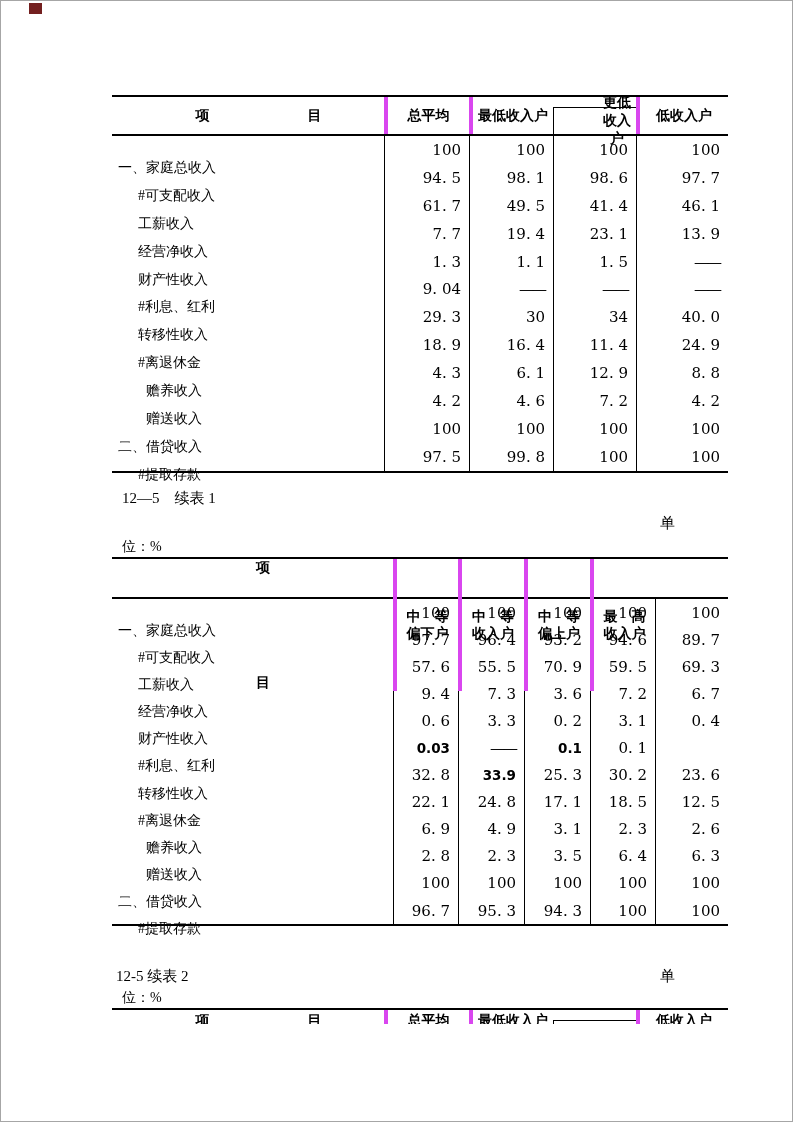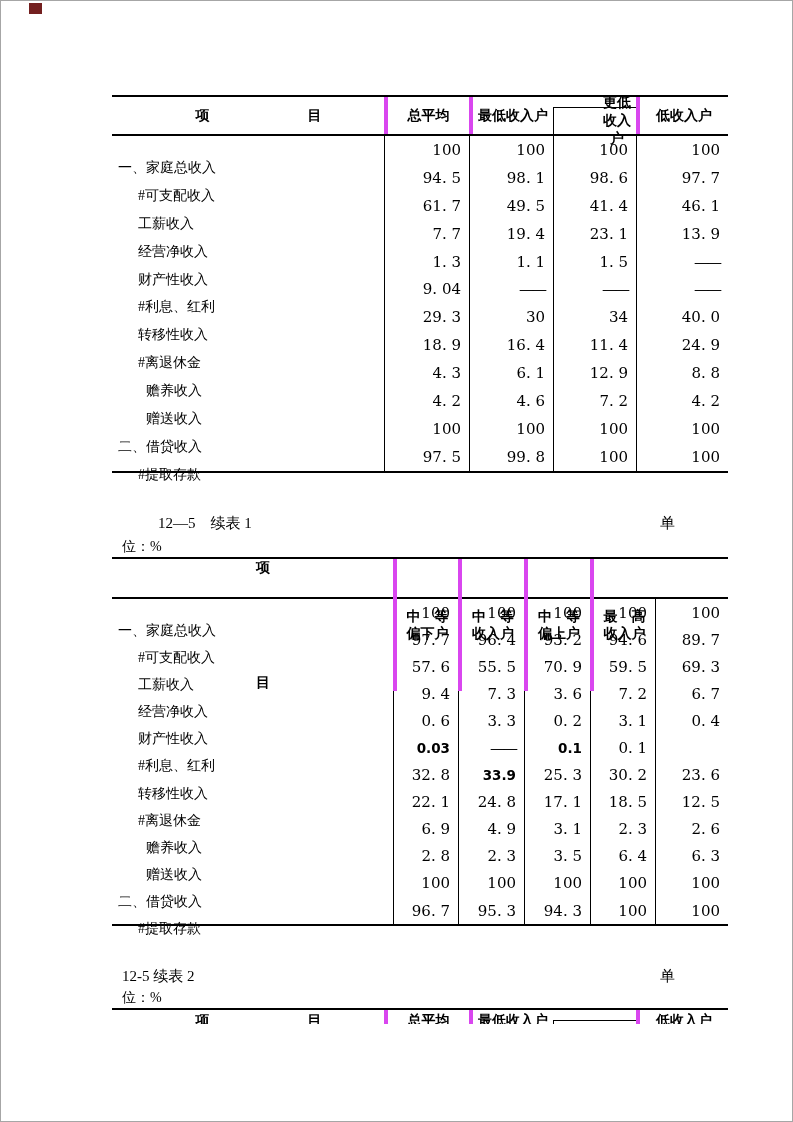--- a/index.html
+++ b/index.html
@@ -115,21 +115,21 @@
       <div class="num">100</div>
       <div class="num">100</div>
       <div class="lab" style="padding-left: 26px;">#提取存款</div>
       <div class="num">97. 5</div>
       <div class="num">99. 8</div>
       <div class="num">100</div>
       <div class="num">100</div>
     </div>
   </div>
 
-<div class="abs cap" style="left:121px;top:514px;margin-left:36px;">12—5　续表 1</div>
+<div class="abs cap" style="left:121px;top:489px;">12—5　续表 1</div>
 <div class="abs cap" style="left:659px;top:514px;">单</div>
 <div class="abs unit" style="left:121px;top:538px;">位：%</div>
 
 <div id="t2" class="abs tbl" style="left:111px;top:556px;">
     <div class="hdr g2 h2">
       <div class="hc itemc">
         <span>项</span>
         <span>目</span>
       </div>
       <div class="hc">
@@ -218,21 +218,21 @@
       <div class="num">100</div>
       <div class="lab" style="padding-left: 26px;">#提取存款</div>
       <div class="num">96. 7</div>
       <div class="num">95. 3</div>
       <div class="num">94. 3</div>
       <div class="num">100</div>
       <div class="num">100</div>
     </div>
   </div>
 
-<div class="abs cap" style="left:121px;top:967px;text-align:right;">12-5 续表 2</div>
+<div class="abs cap" style="left:115px;top:967px;text-align:right;">12-5 续表 2</div>
 <div class="abs cap" style="left:659px;top:967px;">单</div>
 <div class="abs unit" style="left:121px;top:989px;">位：%</div>
 
 <div id="t3clip" class="abs">
   <div id="t3" class="tbl">
       <div class="hdr g1 h1">
         <div class="hc itemc">
           <span>项</span>
           <span>目</span>
         </div>

